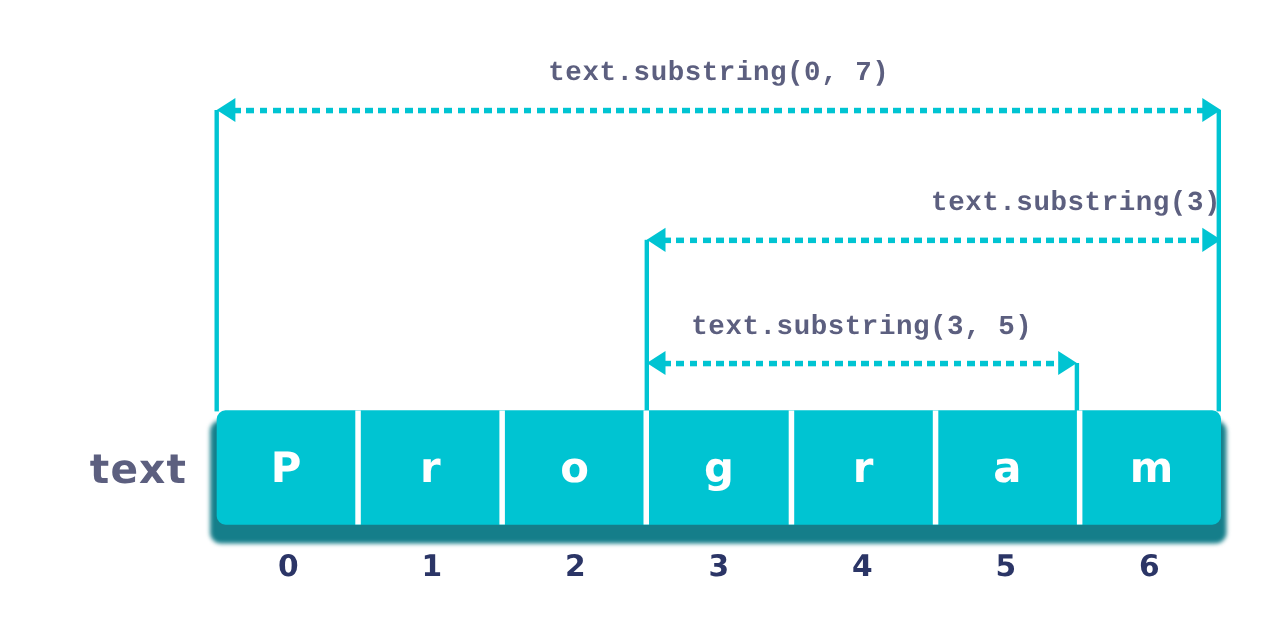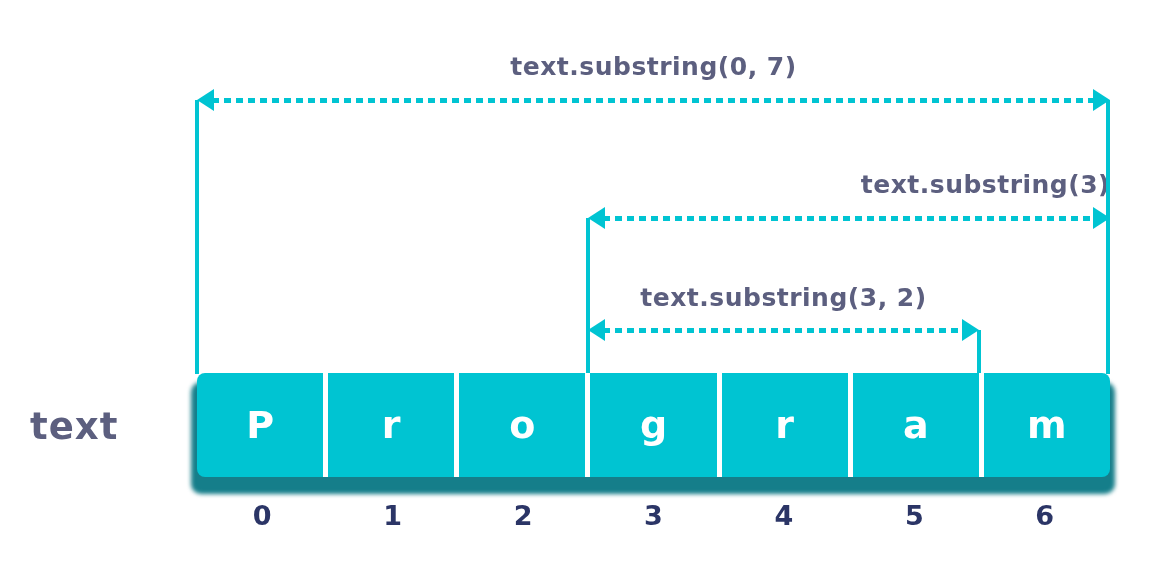--- a/index.html
+++ b/index.html
@@ -24,20 +24,21 @@
 
   
   .ann-label {
     position: absolute;
     text-align: center;
     font-weight: bold;
     font-size: 25px;
     color: var(--label);
     letter-spacing: 0.5px;
     white-space: nowrap;
+    font-family: Liberation Mono, monospace;
   }
   .ann-label-1 { left: 197px; top: 52px;  width: 913px; }
   .ann-label-2 { left: 588px; top: 170px; width: 522px; text-align: right; }
   .ann-label-3 { left: 588px; top: 283px; width: 391px; }
 
   
   .range-arrow { position: absolute; height: 22px; }
   .range-arrow .dash-line {
     position: absolute;
     left: 15px; right: 15px;
@@ -118,21 +119,21 @@
     font-size: 27px;
     font-weight: bold;
     color: var(--index);
   }
 
   
   .variable-label {
     position: absolute;
     left: 30px; top: 405px;
     width: 140px;
-    text-align: left;
+    text-align: right;
     font-size: 37px;
     font-weight: bold;
     color: var(--label);
     letter-spacing: 1px;
   }
 </style>
 </head>
 <body>
 
 <div class="canvas">
@@ -144,21 +145,21 @@
     <span class="arrowhead right"></span>
   </div>
 
   <div class="ann-label ann-label-2">text.substring(3)</div>
   <div class="range-arrow arrow-2">
     <span class="arrowhead left"></span>
     <span class="dash-line"></span>
     <span class="arrowhead right"></span>
   </div>
 
-  <div class="ann-label ann-label-3">text.substring(3, 2)</div>
+  <div class="ann-label ann-label-3">text.substring(3, 5)</div>
   <div class="range-arrow arrow-3">
     <span class="arrowhead left"></span>
     <span class="dash-line"></span>
     <span class="arrowhead right"></span>
   </div>
 
   <div class="extent-line extent-left-1"></div>
   <div class="extent-line extent-right-1"></div>
   <div class="extent-line extent-left-2"></div>
   <div class="extent-line extent-right-3"></div>

